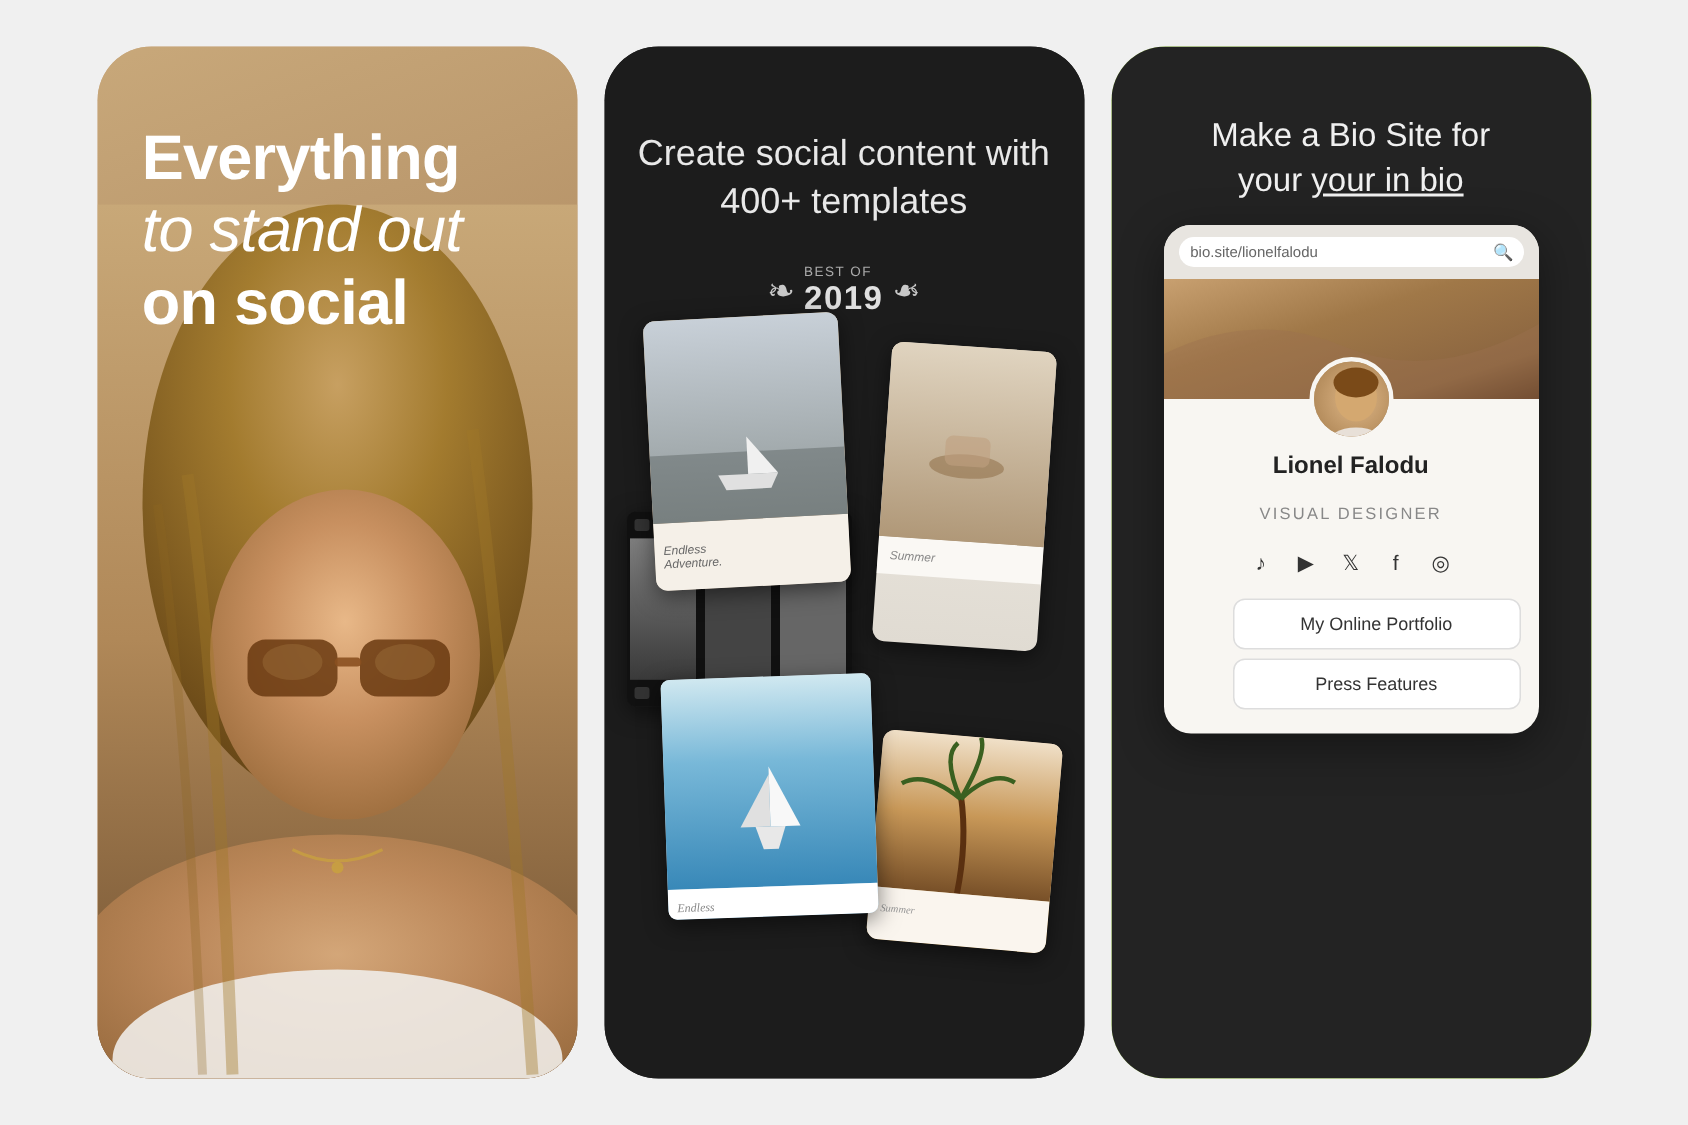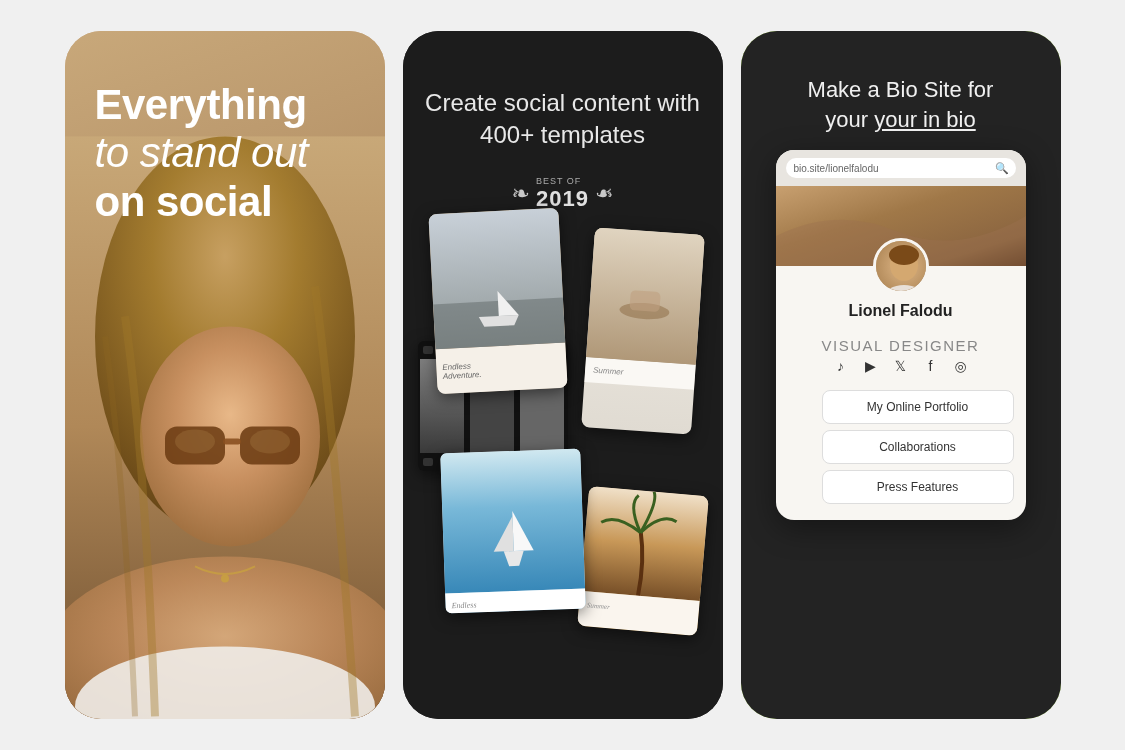--- a/index.html
+++ b/index.html
@@ -356,25 +356,25 @@
     }
 
     .profile-name {
       font-size: 16px;
       font-weight: 600;
       color: #222;
       margin-bottom: 17px;
     }
 
     .profile-title {
-      font-size: 15px;
+      font-size: 11px;
       letter-spacing: 1.5px;
       text-transform: uppercase;
       color: #888;
-      margin-bottom: 2px;
+      margin-bottom: 16px;
     }
 
     .social-icons {
       display: flex;
       gap: 10px;
       justify-content: center;
       margin-bottom: 14px;
     }
 
     .social-icon {
@@ -702,23 +702,20 @@
             <span class="social-icon">f</span>
             <span class="social-icon">◎</span>
           </div>
         </div>
 
         <div class="profile-links">
           <div class="profile-link-btn">
             <span>My Online Portfolio</span>
           </div>
           <div class="profile-link-btn">
-            <span>Collaborations</span>
-          </div>
-          <div class="profile-link-btn">
             <span>Press Features</span>
           </div>
         </div>
 
       </div>
 
     </div>
   </div>
 
 </div>

